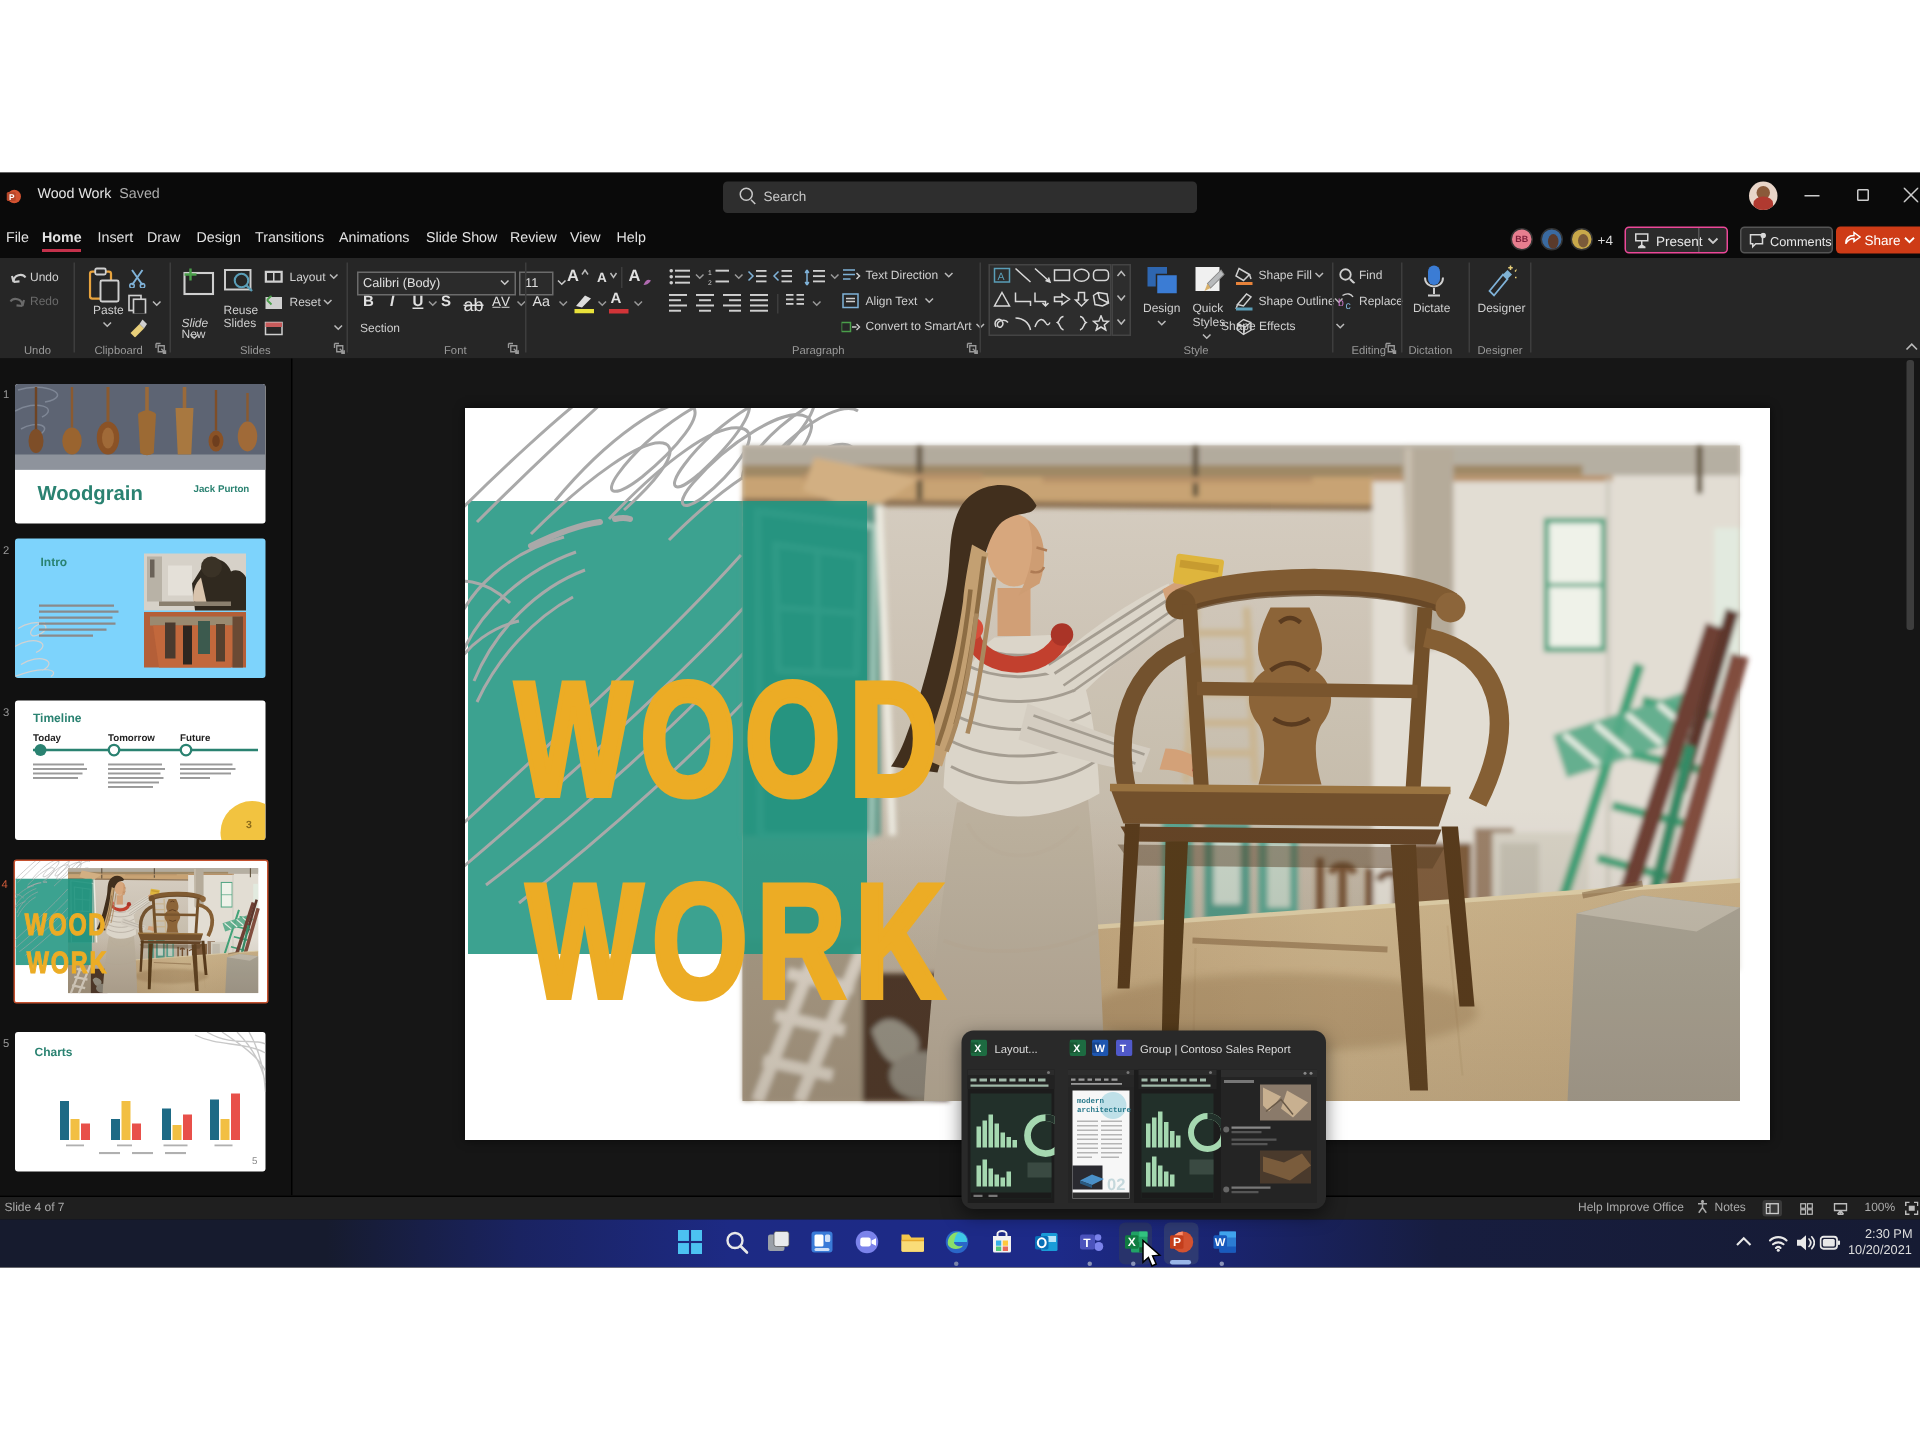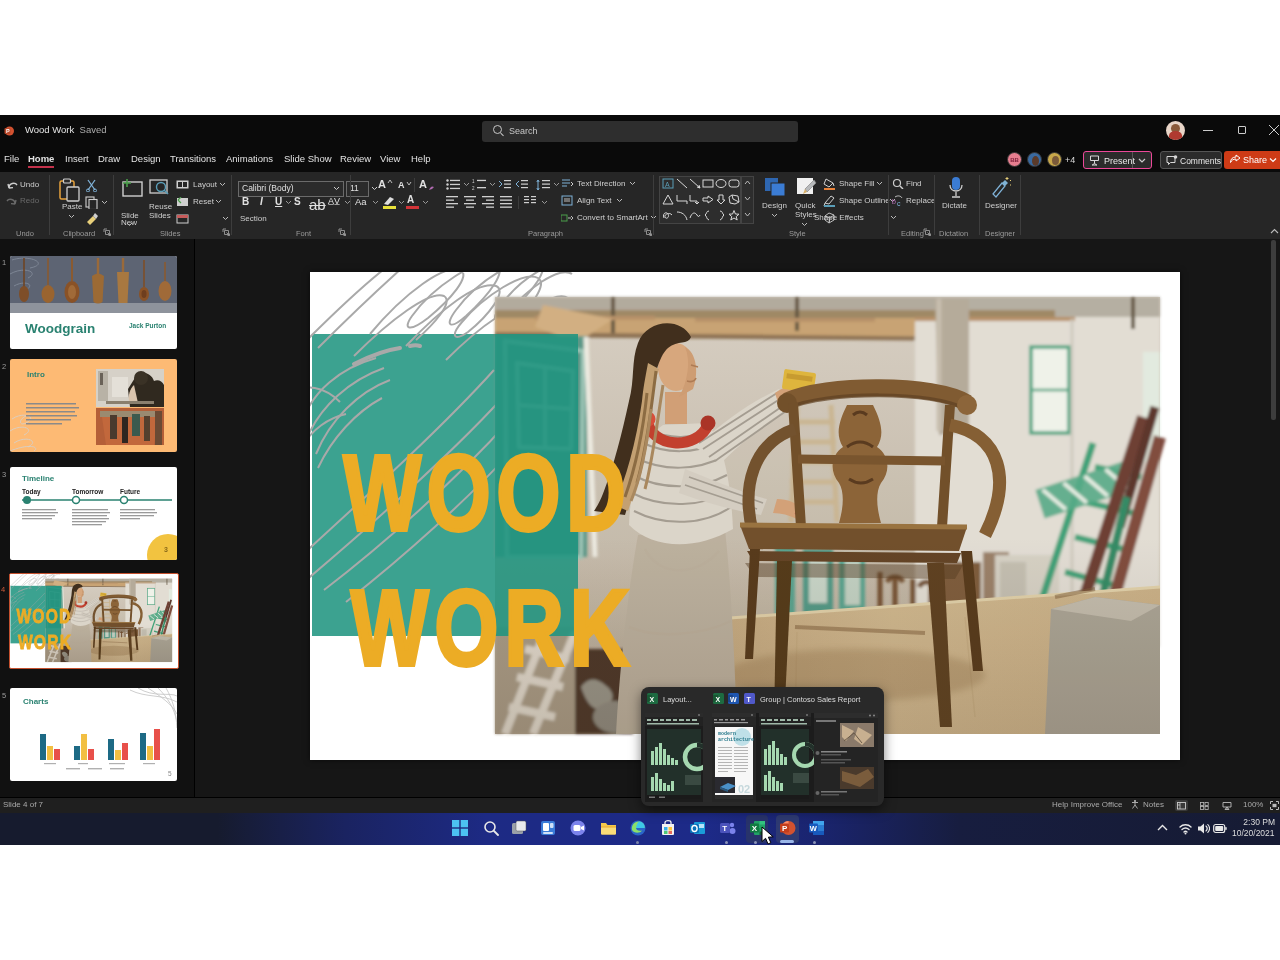--- a/index.html
+++ b/index.html
@@ -314,21 +314,21 @@
       <span class="glab" style="left:63px;top:57px">Clipboard</span>
       <svg class="abs" style="left:103px;top:56px" width="8" height="8">
         <path d="M1 1 h3 M1 1 v3 M2.5 2.5 h4 v4 h-4 z M4.5 4.5 l3 3 M7.5 5.5 v2 h-2" stroke="#9a9a9a" fill="none" stroke-width="0.9"></path>
       </svg>
       <div class="sep" style="left:113px;top:3px;height:60px"></div>
       <svg class="abs" style="left:120px;top:6px" width="24" height="20">
         <rect x="3" y="4" width="19" height="14" fill="none" stroke="#cfcfcf" stroke-width="1.4"></rect>
         <path d="M5 1 h8 M9 -3 v8" stroke="#4a9e4a" stroke-width="1.6" transform="translate(-2,4)"></path>
       </svg>
       <span class="rtx" style="left:121px;top:46px;font-size:8px;color:#cfcfcf;">New</span>
-      <span class="rtx" style="left:121px;top:39px;font-size:8px;color:#cfcfcf;">Slide</span>
+      <span class="rtx" style="left:121px;top:39px;font-size:8px;color:#cfcfcf;font-style:italic;">Slide</span>
       <svg class="abs" style="left:126px;top:50px" width="7" height="5">
         <path d="M1 1 L3.5 3.5 L6 1" stroke="#bbb" fill="none" stroke-width="1"></path>
       </svg>
       <svg class="abs" style="left:149px;top:6px" width="22" height="18">
         <rect x="1" y="2" width="17" height="13" fill="none" stroke="#cfcfcf" stroke-width="1.3"></rect>
         <circle cx="12" cy="9" r="4.5" fill="none" stroke="#5a9eb8" stroke-width="1.4"></circle>
         <path d="M15 12 L19 16" stroke="#5a9eb8" stroke-width="1.6"></path>
       </svg>
       <span class="rtx" style="left:149px;top:30px;font-size:8px;color:#cfcfcf;">Reuse</span>
       <span class="rtx" style="left:149px;top:39px;font-size:8px;color:#cfcfcf;">Slides</span>
@@ -385,21 +385,21 @@
       <svg class="abs" style="left:428px;top:12px" width="7" height="7">
         <path d="M1 6 Q3 1 6 3 Q4 6 1 6" fill="#b06ab0"></path>
       </svg>
       <span class="rtx" style="left:242px;top:24px;font-size:10px;color:#e0e0e0;font-weight:bold;">B</span>
       <span class="rtx" style="left:260px;top:24px;font-size:10px;color:#e0e0e0;font-weight:bold;"><i>I</i></span>
       <span class="rtx" style="left:275px;top:24px;font-size:10px;color:#e0e0e0;font-weight:bold;"><u>U</u></span>
       <svg class="abs" style="left:285px;top:28px" width="7" height="5">
         <path d="M1 1 L3.5 3.5 L6 1" stroke="#999" fill="none" stroke-width="1"></path>
       </svg>
       <span class="rtx" style="left:294px;top:24px;font-size:10px;color:#e0e0e0;font-weight:bold;">S</span>
-      <span class="rtx" style="left:309px;top:24px;font-size:15px;color:#e0e0e0;text-align:center;"><s>ab</s></span>
+      <span class="rtx" style="left:309px;top:24px;font-size:12px;color:#e0e0e0;text-align:center;"><s>ab</s></span>
       <span class="rtx" style="left:328px;top:24px;font-size:9px;color:#e0e0e0;">A̲V̲</span>
       <svg class="abs" style="left:344px;top:28px" width="7" height="5">
         <path d="M1 1 L3.5 3.5 L6 1" stroke="#999" fill="none" stroke-width="1"></path>
       </svg>
       <span class="rtx" style="left:355px;top:24px;font-size:9.5px;color:#e0e0e0;">Aa</span>
       <svg class="abs" style="left:372px;top:28px" width="7" height="5">
         <path d="M1 1 L3.5 3.5 L6 1" stroke="#999" fill="none" stroke-width="1"></path>
       </svg>
       <svg class="abs" style="left:382px;top:24px" width="16" height="13">
         <path d="M2 8 L8 1 L12 3 L6 9 Z" fill="#ddd"></path>
@@ -704,21 +704,21 @@
   <path d="M134 4 v27" stroke="#7e4e28" stroke-width="1.6"></path>
             <ellipse cx="134" cy="38" rx="5" ry="7" fill="#8a5226"></ellipse>
             <ellipse cx="134" cy="38" rx="2.5" ry="4" fill="#6e3e1e"></ellipse>
   <path d="M155 6 v19" stroke="#8a5a30" stroke-width="1.6"></path>
             <ellipse cx="155" cy="35" rx="6.5" ry="10" fill="#a06a38"></ellipse>
  </g>
  <text x="15" y="77" font-size="13.5" font-weight="bold" fill="#2a8271" font-family="Liberation Sans">Woodgrain</text>
  <text x="119" y="72" font-size="6.5" font-weight="bold" fill="#2a8271" font-family="Liberation Sans">Jack Purton</text>
 </svg></div>
 
-<div class="abs" style="left:10px;top:120px;width:167px;height:93px;background:#fdba74;border-radius:2px;overflow:hidden">
+<div class="abs" style="left:10px;top:120px;width:167px;height:93px;background:#7dd3fc;border-radius:2px;overflow:hidden">
 <svg width="167" height="93">
  <g stroke="#d2d2d2" fill="none" stroke-width="0.8">
             <path d="M2 60 C14 52 28 58 16 64 C8 68 8 58 20 56 M0 72 C12 64 26 70 14 76 M4 84 C16 76 30 82 18 88 M0 92 C20 84 30 88 24 92"></path>
           </g>
  <text x="17" y="18" font-size="8" font-weight="bold" fill="#2a8271" font-family="Liberation Sans">Intro</text>
  <g fill="#8a8a8a">
   <rect x="16" y="44" width="50" height="1.5"></rect>
             <rect x="16" y="48" width="53" height="1.5"></rect>
             <rect x="16" y="52" width="49" height="1.5"></rect>
             <rect x="16" y="56" width="51" height="1.5"></rect>

